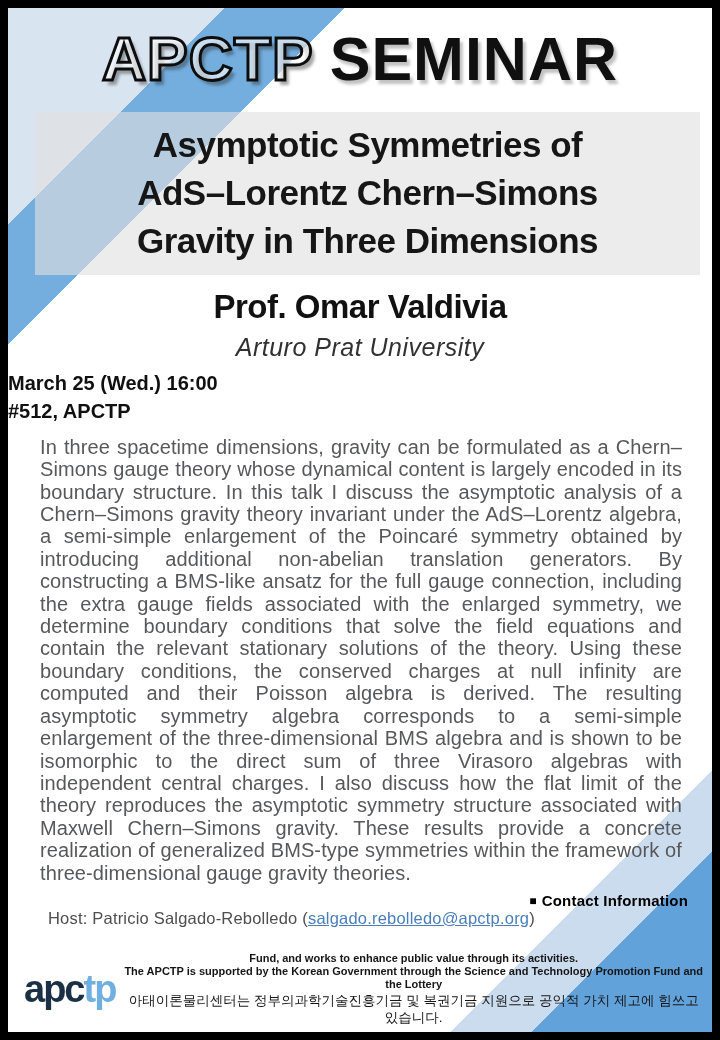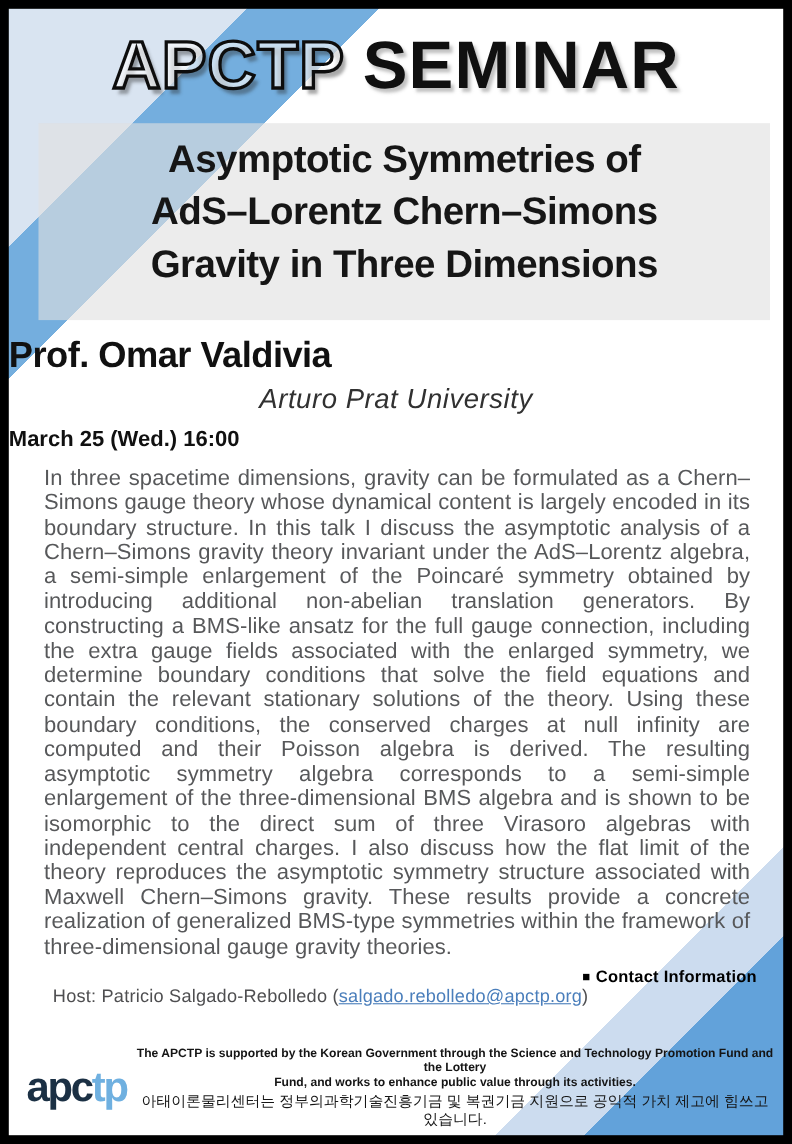--- a/index.html
+++ b/index.html
@@ -39,35 +39,36 @@
   }
   .series {
     color:#101010;
     margin-left:16px;
     text-shadow:3px 4px 3px rgba(120,120,120,0.45);
   }
 
   
   .title-box {
     margin:2px 12px 0 27px;
-    padding:9px 6px 26px 6px;
+    padding:9px 6px 10px 6px;
     background:rgba(224,224,224,0.62);
     text-align:center;
   }
   .title-box h2 {
     margin:0;
     font-size:35px; line-height:1.37; font-weight:800;
     letter-spacing:-0.5px;
     color:#161616;
     text-wrap:balance;
   }
 
   
   .speaker {
     margin-top:13px;
+    text-align:center;
     font-size:33px; font-weight:800; color:#111;
     letter-spacing:-0.5px;
   }
   .affiliation {
     margin-top:7px;
     text-align:center;
     font-size:25px; font-style:italic; font-weight:400;
     color:#313131; letter-spacing:0.5px;
   }
 
@@ -139,40 +140,41 @@
 
     <div class="title-box">
       <h2>Asymptotic Symmetries of AdS–Lorentz Chern–Simons Gravity in Three Dimensions</h2>
     </div>
 
     <div class="speaker">Prof. Omar Valdivia</div>
     <div class="affiliation">Arturo Prat University</div>
 
     <div class="schedule">
       <div>March 25 (Wed.) 16:00</div>
+      <div>#512, APCTP</div>
     </div>
 
     <p class="abstract">In three spacetime dimensions, gravity can be formulated as a Chern–Simons gauge theory whose dynamical content is largely encoded in its boundary structure. In this talk I discuss the asymptotic analysis of a Chern–Simons gravity theory invariant under the AdS–Lorentz algebra, a semi-simple enlargement of the Poincaré symmetry obtained by introducing additional non-abelian translation generators. By constructing a BMS-like ansatz for the full gauge connection, including the extra gauge fields associated with the enlarged symmetry, we determine boundary conditions that solve the field equations and contain the relevant stationary solutions of the theory. Using these boundary conditions, the conserved charges at null infinity are computed and their Poisson algebra is derived. The resulting asymptotic symmetry algebra corresponds to a semi-simple enlargement of the three-dimensional BMS algebra and is shown to be isomorphic to the direct sum of three Virasoro algebras with independent central charges. I also discuss how the flat limit of the theory reproduces the asymptotic symmetry structure associated with Maxwell Chern–Simons gravity. These results provide a concrete realization of generalized BMS-type symmetries within the framework of three-dimensional gauge gravity theories.</p>
 
     <div class="contact">
       <div class="contact-heading">
         <span class="bullet">■</span><span>Contact Information</span>
       </div>
       <div class="contact-line">
         <span>Host:</span>
         <span>Patricio Salgado-Rebolledo</span>
         <span>(</span><span class="email-link">salgado.rebolledo@apctp.org</span><span>)</span>
       </div>
     </div>
 
     <div class="footer">
       <div class="logo">
         <span class="logo-dark">apc</span><span class="logo-blue">tp</span>
       </div>
       <div class="funding">
+        <div class="funding-en">Fund, and works to enhance public value through its activities.</div>
         <div class="funding-en">The APCTP is supported by the Korean Government through the Science and Technology Promotion Fund and the Lottery</div>
-        <div class="funding-en">Fund, and works to enhance public value through its activities.</div>
         <div class="funding-ko">아태이론물리센터는 정부의과학기술진흥기금 및 복권기금 지원으로 공익적 가치 제고에 힘쓰고 있습니다.</div>
       </div>
     </div>
 
   </div>
 </div>
 
 </body></html>

